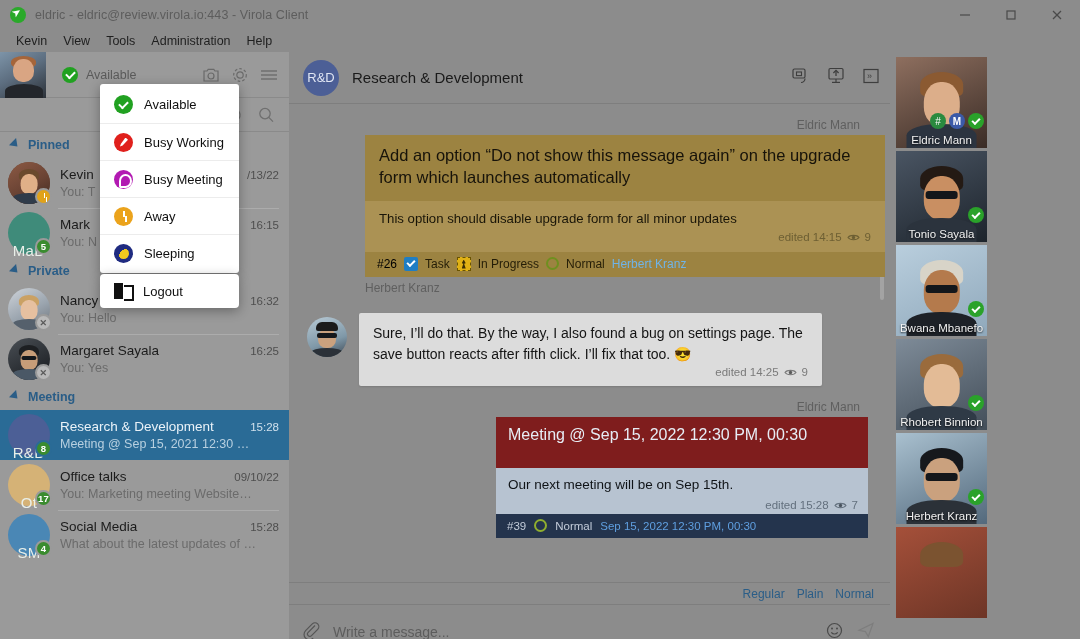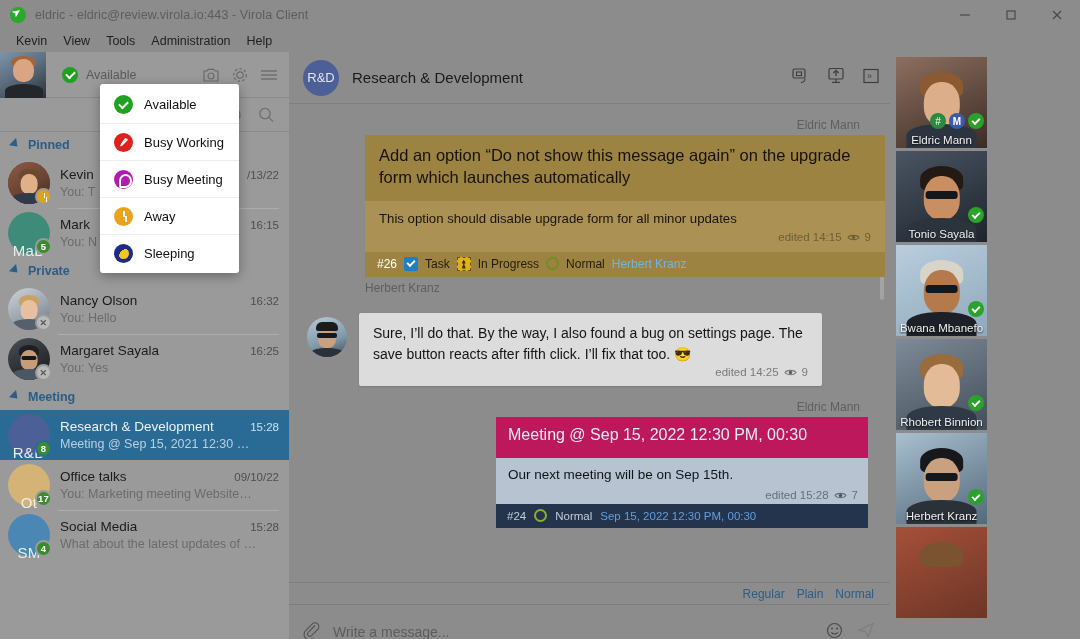--- a/index.html
+++ b/index.html
@@ -194,21 +194,21 @@
   }
   .bt-meta {
     text-align: right; font-size: 11.5px; color: #6d5f33;
     display: flex; justify-content: flex-end; align-items: center;
     gap: 5px; margin-top: 2px;
   }
   .bt-foot {
     background: #9c8341; padding: 5px 12px 6px; display: flex;
     align-items: center; gap: 7px; font-size: 12px; color: #241d07;
   }
-  .chip-id { color: #ffffff; }
+  .chip-id { color: #000000; }
   .chk {
     width: 14px; height: 14px; background: #1f7ec4; border-radius: 2px;
     position: relative; flex: 0 0 auto;
   }
   .chk::after {
     content:""; position:absolute; left:3px; top:3px; width:6px; height:3px;
     border-left:2px solid #fff; border-bottom:2px solid #fff; transform: rotate(-45deg);
   }
   .ip-ico {
     width: 14px; height: 14px; background: #e0b114; flex: 0 0 auto;
@@ -243,22 +243,22 @@
   .bp-meta {
     text-align: right; font-size: 11.5px; color: #7a7a7a;
     display: flex; justify-content: flex-end; align-items: center; gap: 5px;
     margin-top: 1px; padding-bottom: 4px;
   }
 
   .bubble-meet {
     width: 372px; margin: 0 0 0 auto; position: relative;
   }
   .bm-title {
-    background: #be185d; color: #e7edf5; font-size: 16px;
-    padding: 9px 12px 14px;
+    background: #7f1d1d; color: #e7edf5; font-size: 16px;
+    padding: 9px 12px 24px;
   }
   .bm-body {
     background: #b7c3d1; color: #101418; font-size: 13.5px;
     padding: 9px 12px 4px; position: relative; min-height: 46px;
   }
   .bm-meta {
     position: absolute; right: 10px; bottom: 3px; font-size: 11.5px;
     color: #63707e; display: flex; align-items: center; gap: 5px;
   }
   .bm-foot {
@@ -679,21 +679,21 @@
             <span class="eye">
               <svg width="13" height="9" viewBox="0 0 13 9">
                   <path d="M1 4.5C3 1.6 10 1.6 12 4.5 10 7.4 3 7.4 1 4.5z" fill="none" stroke="#63707e" stroke-width="1.1"></path>
                   <circle cx="6.5" cy="4.5" r="1.7" fill="#49535e"></circle>
                 </svg>
             </span>
             <span>7</span>
           </div>
         </div>
         <div class="bm-foot">
-          <span>#24</span>
+          <span>#39</span>
           <span class="prio-ring"></span>
           <span>Normal</span>
           <span class="bm-date">Sep 15, 2022 12:30 PM, 00:30</span>
         </div>
       </div>
     </div>
 
     <div class="compose-fmt">
       <span>Regular</span>
       <span>Plain</span>
@@ -808,14 +808,18 @@
     </div>
     <div class="menu-row">
       <span class="mi away"></span>
       <span>Away</span>
     </div>
     <div class="menu-row">
       <span class="mi sleep"></span>
       <span>Sleeping</span>
     </div>
   </div>
+  <div class="menu-logout">
+    <span class="logout-ico"></span>
+    <span>Logout</span>
+  </div>
 
 </div>
 
 </body></html>

